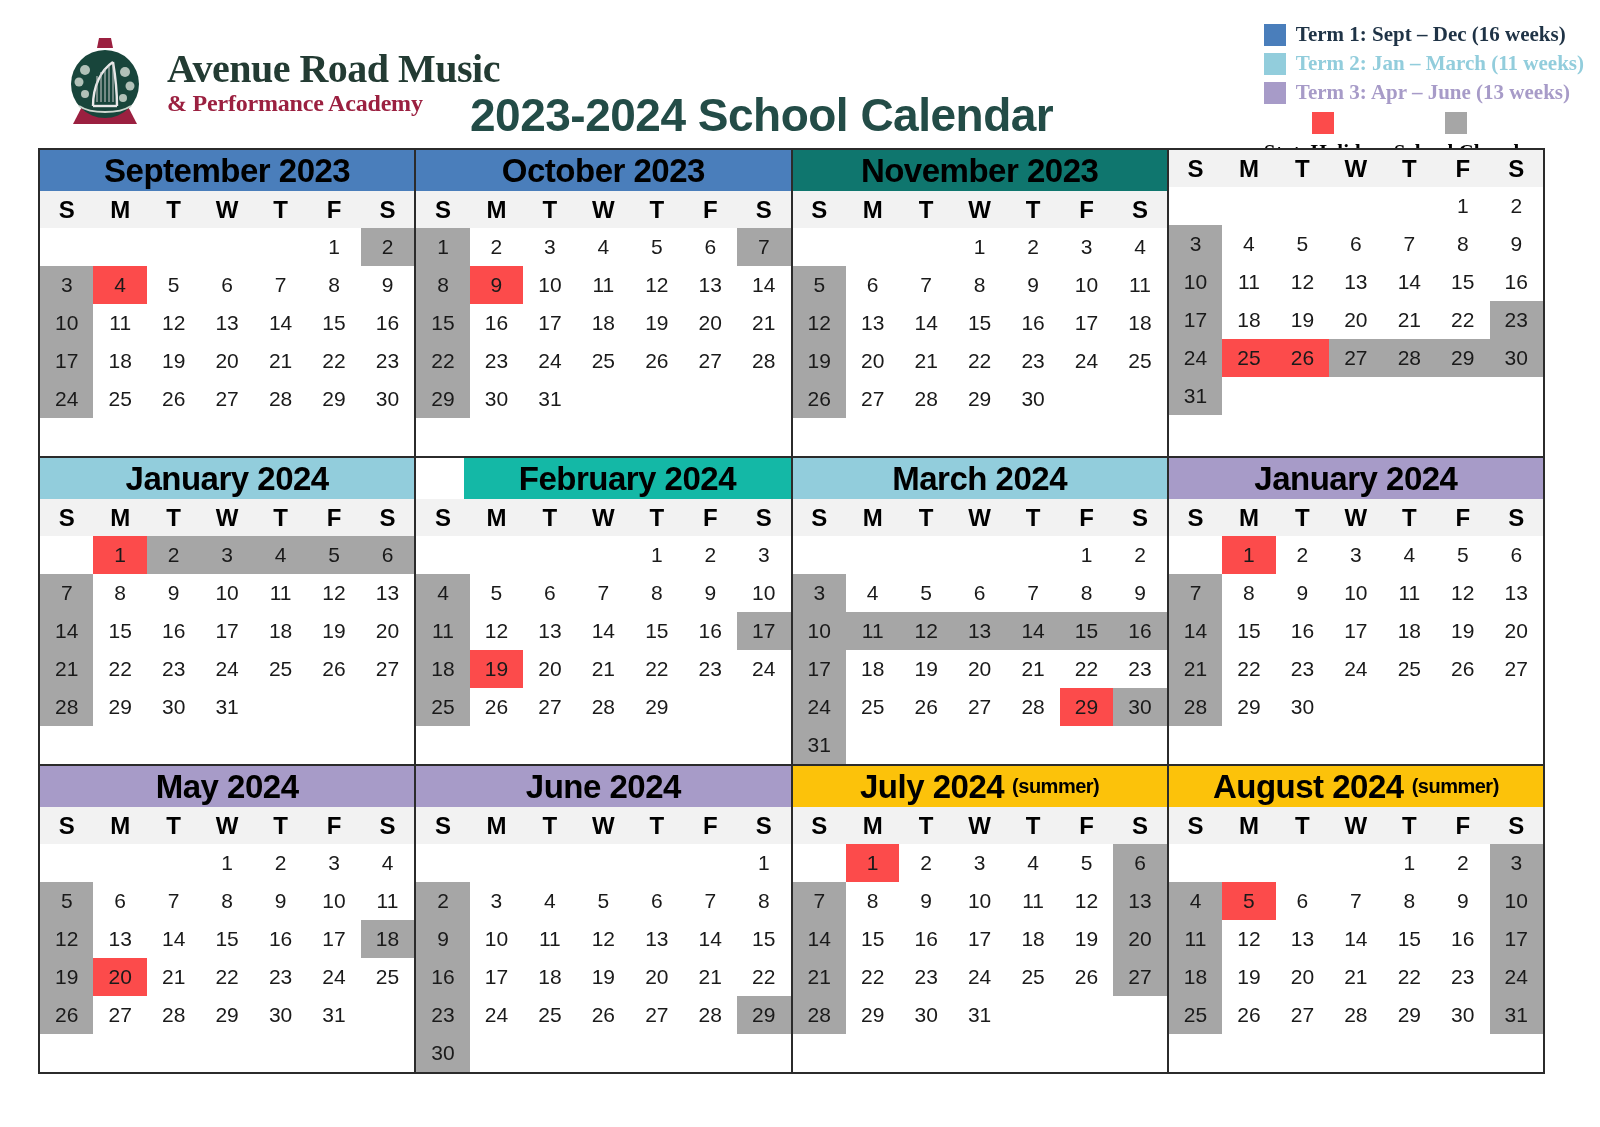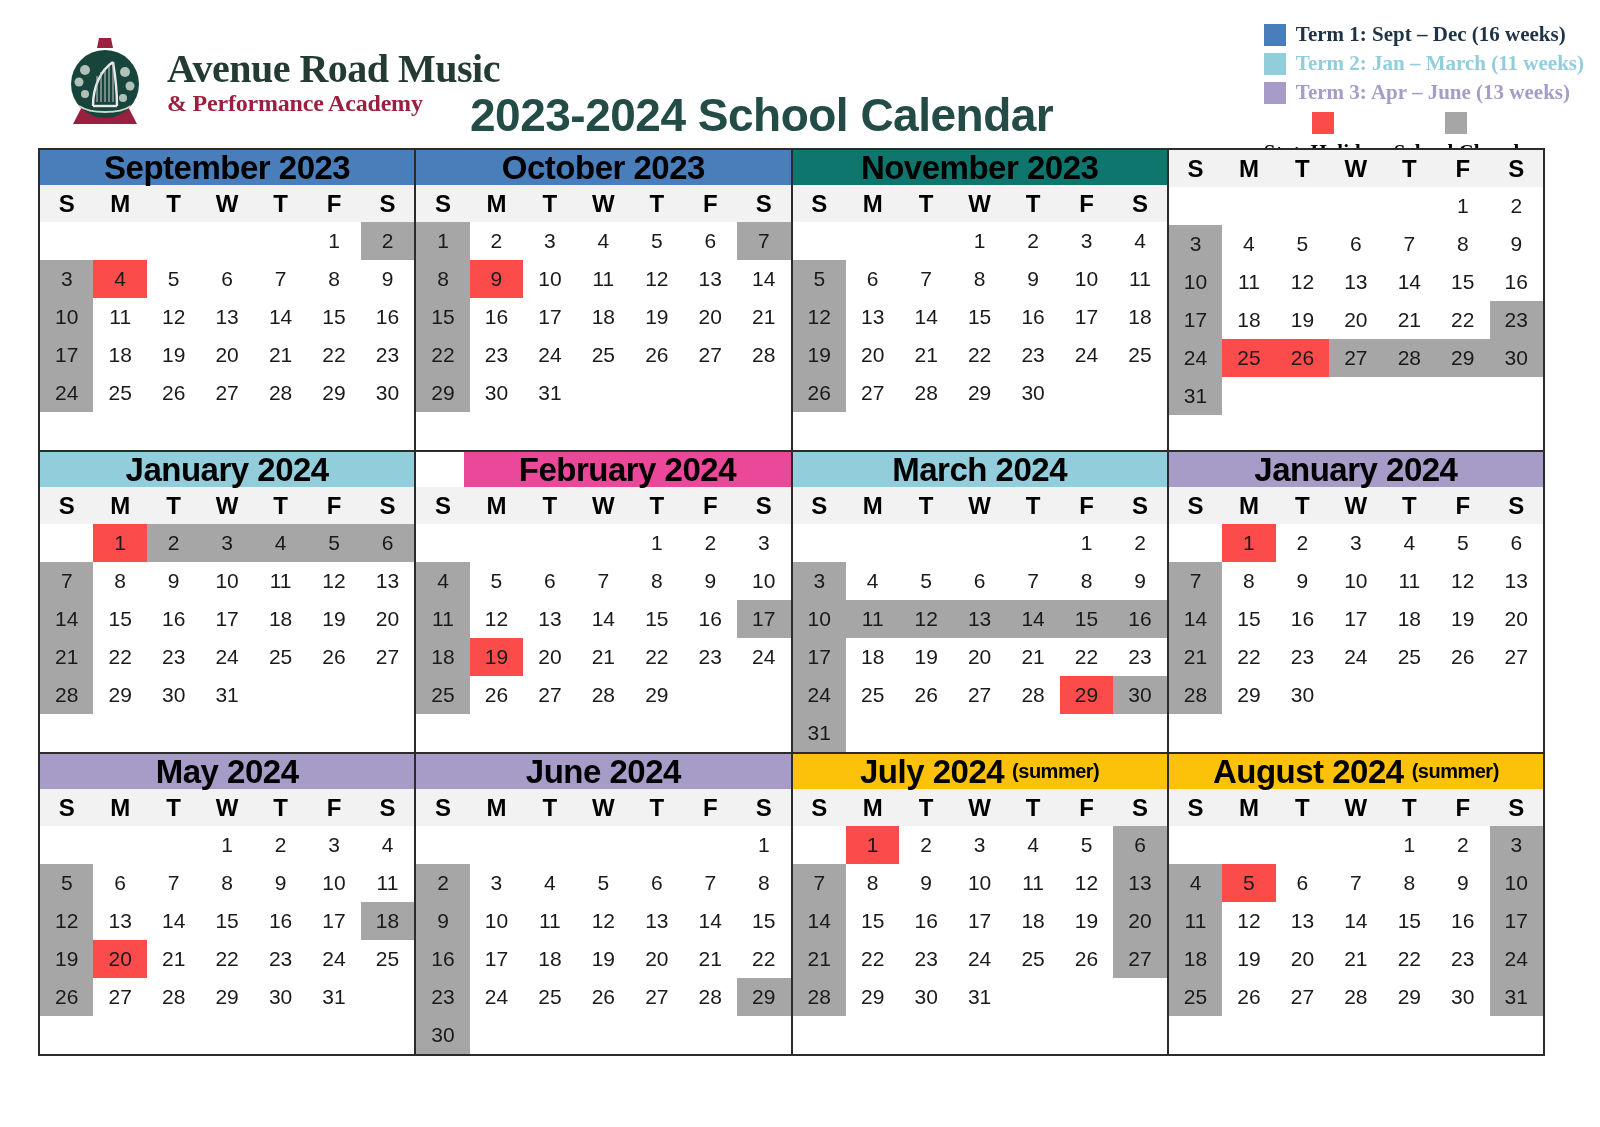--- a/index.html
+++ b/index.html
@@ -58,21 +58,21 @@
     grid-template-columns:repeat(4, 1fr);
     border-left:2px solid #2b2b2b;
     border-top:2px solid #2b2b2b;
   }
   .month {
     border-right:2px solid #2b2b2b;
     border-bottom:2px solid #2b2b2b;
     background:#ffffff;
   }
   .month-title {
-    height:35px;
+    height:41px;
     display:flex; align-items:center; justify-content:center;
     font-weight:bold; font-size:33px; color:#000000;
     letter-spacing:-0.5px; white-space:nowrap;
   }
   .month-title .suffix { font-size:20px; font-weight:bold; margin-left:8px; }
 
   .dow-row {
     display:grid; grid-template-columns:repeat(7,1fr);
     background:#f2f2f2; height:37px;
   }
@@ -501,21 +501,21 @@
             <div class="day empty"></div>
             <div class="day empty"></div>
             <div class="day empty"></div>
             <div class="day empty"></div>
             <div class="day empty"></div>
             <div class="day empty"></div>
           </div>
         </div>
       </div>
       <div class="month">
-        <div class="month-title" style="background: #ec4899; margin-left: 48px;">
+        <div class="month-title" style="background: #14b8a6; margin-left: 48px;">
           <span>February 2024</span>
         </div>
         <div class="dow-row">
           <div class="dow">S</div>
           <div class="dow">M</div>
           <div class="dow">T</div>
           <div class="dow">W</div>
           <div class="dow">T</div>
           <div class="dow">F</div>
           <div class="dow">S</div>

